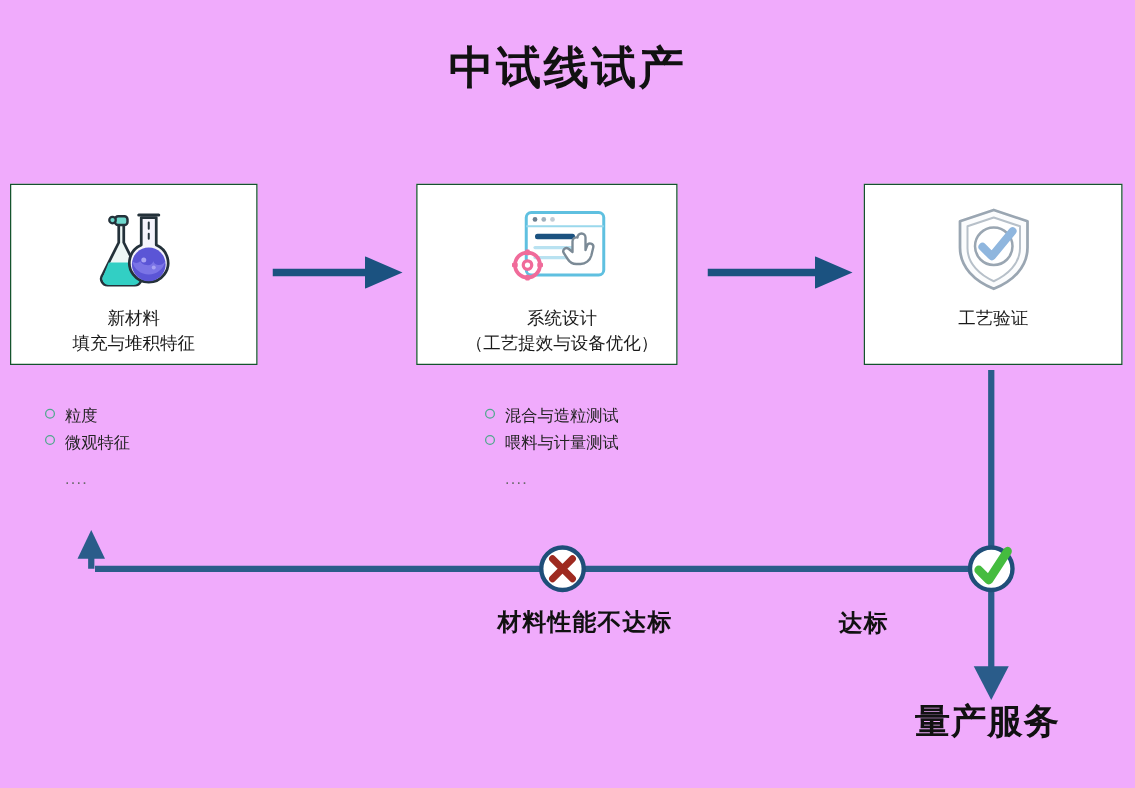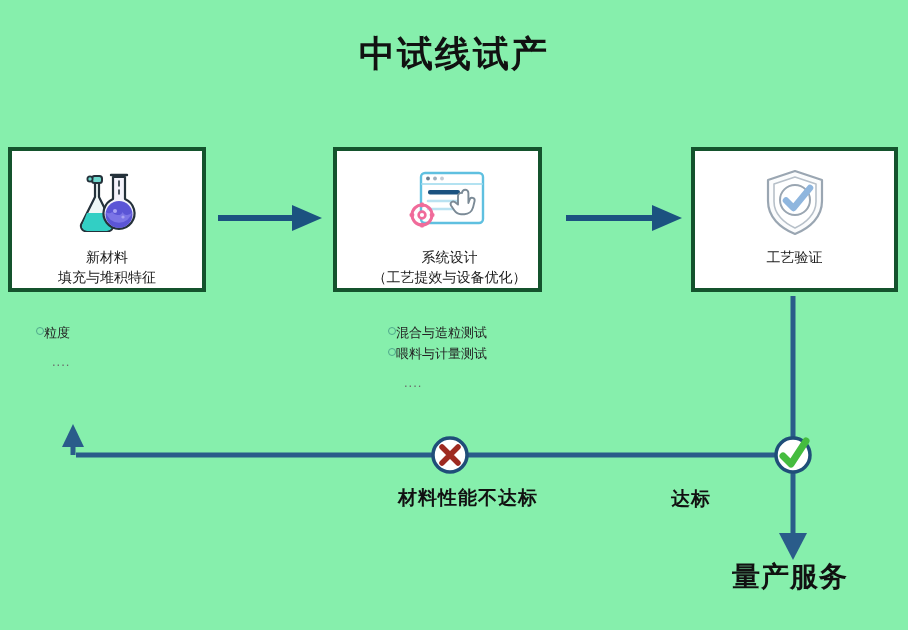--- a/index.html
+++ b/index.html
@@ -8,41 +8,41 @@
     background: #ffffff;
   }
   body {
     font-family: "Liberation Sans", "DejaVu Sans", sans-serif;
     color: #1a1a1a;
   }
   #canvas {
     position: relative;
     width: 908px;
     height: 630px;
-    background: #86efac;
+    background: #f0abfc;
     overflow: hidden;
   }
   .abs { position: absolute; }
 
   
   #page-title {
     left: 0;
     top: 30px;
     width: 908px;
     text-align: center;
     font-size: 36px;
     font-weight: bold;
     letter-spacing: 2px;
     color: #111111;
   }
 
   
   .stage-box {
     background: #ffffff;
-    border: 4px solid #14532d;
+    border: 1px solid #14532d;
     box-sizing: border-box;
     display: flex;
     flex-direction: column;
     align-items: center;
     justify-content: flex-start;
   }
   .stage-icon {
     margin-top: 14px;
     height: 76px;
     display: flex;
@@ -70,20 +70,21 @@
 
   
   .bullet-list {
     font-size: 13px;
     line-height: 21px;
     color: #232323;
   }
   .bullet-item {
     display: flex;
     align-items: baseline;
+    gap: 8px;
   }
   .bullet-dot {
     width: 6px;
     height: 6px;
     border: 1px solid #4fa88c;
     border-radius: 50%;
     flex: 0 0 auto;
     position: relative;
     top: -2px;
   }
@@ -249,20 +250,24 @@
     <div class="stage-label">
       <span>工艺验证</span>
     </div>
   </div>
 
   <div class="abs bullet-list" id="list-1">
     <div class="bullet-item">
       <span class="bullet-dot"></span>
       <span>粒度</span>
     </div>
+    <div class="bullet-item">
+      <span class="bullet-dot"></span>
+      <span>微观特征</span>
+    </div>
     <div class="ellipsis-line">....</div>
   </div>
 
   <div class="abs bullet-list" id="list-2">
     <div class="bullet-item">
       <span class="bullet-dot"></span>
       <span>混合与造粒测试</span>
     </div>
     <div class="bullet-item">
       <span class="bullet-dot"></span>

